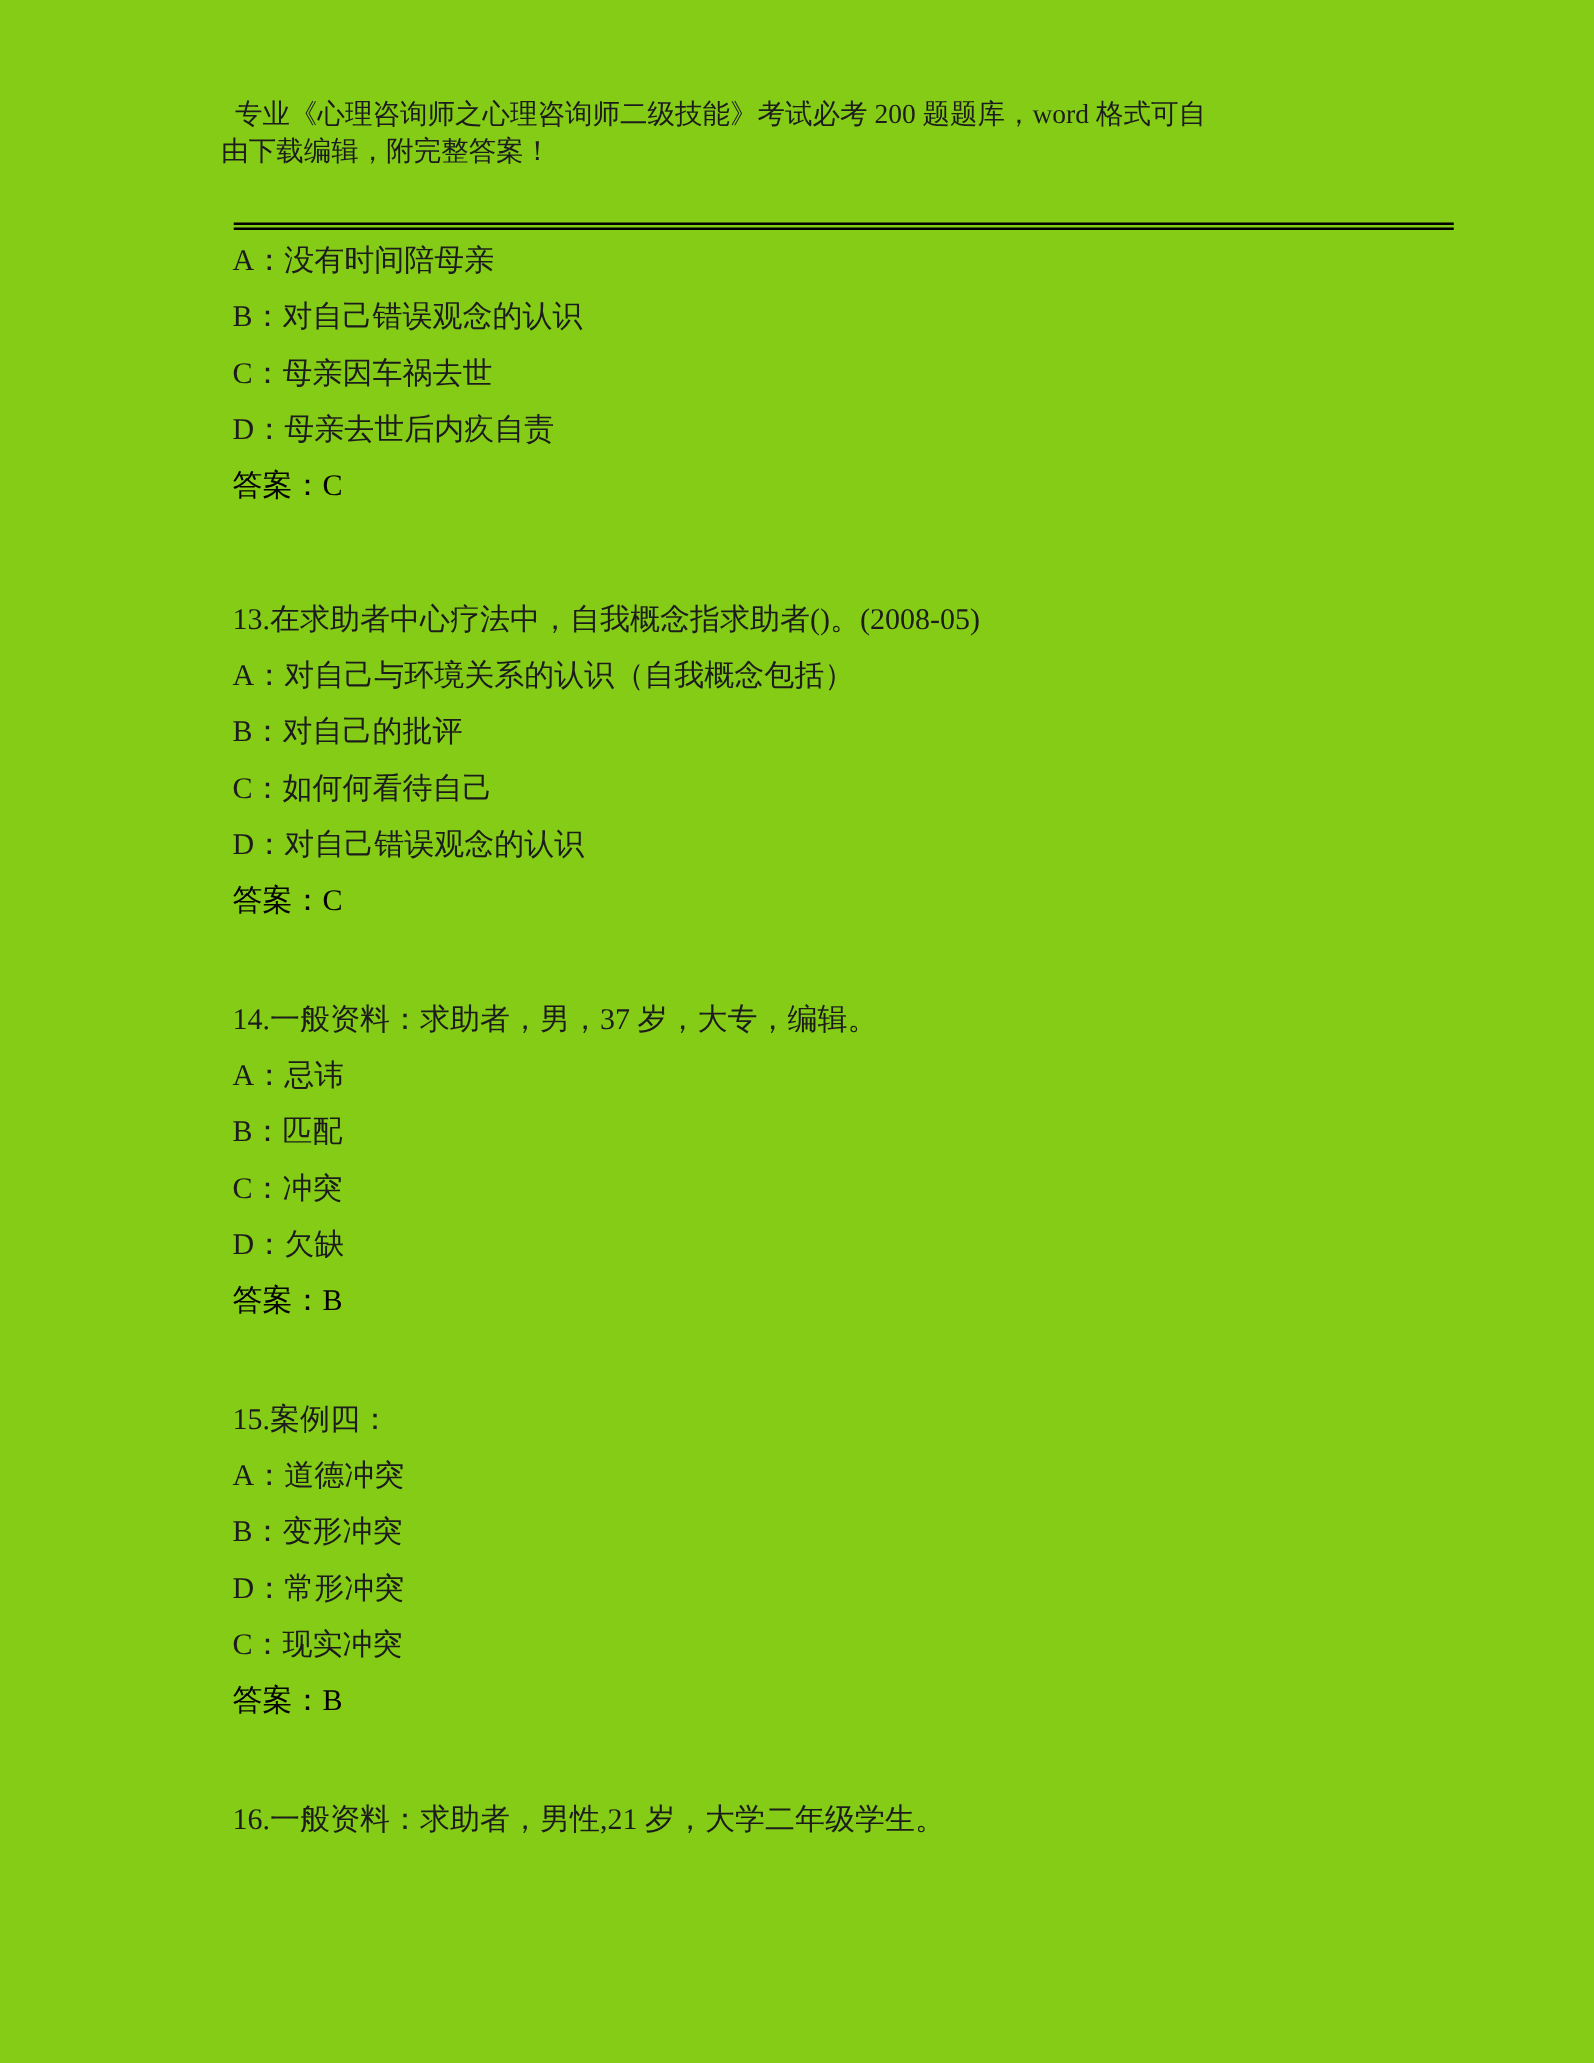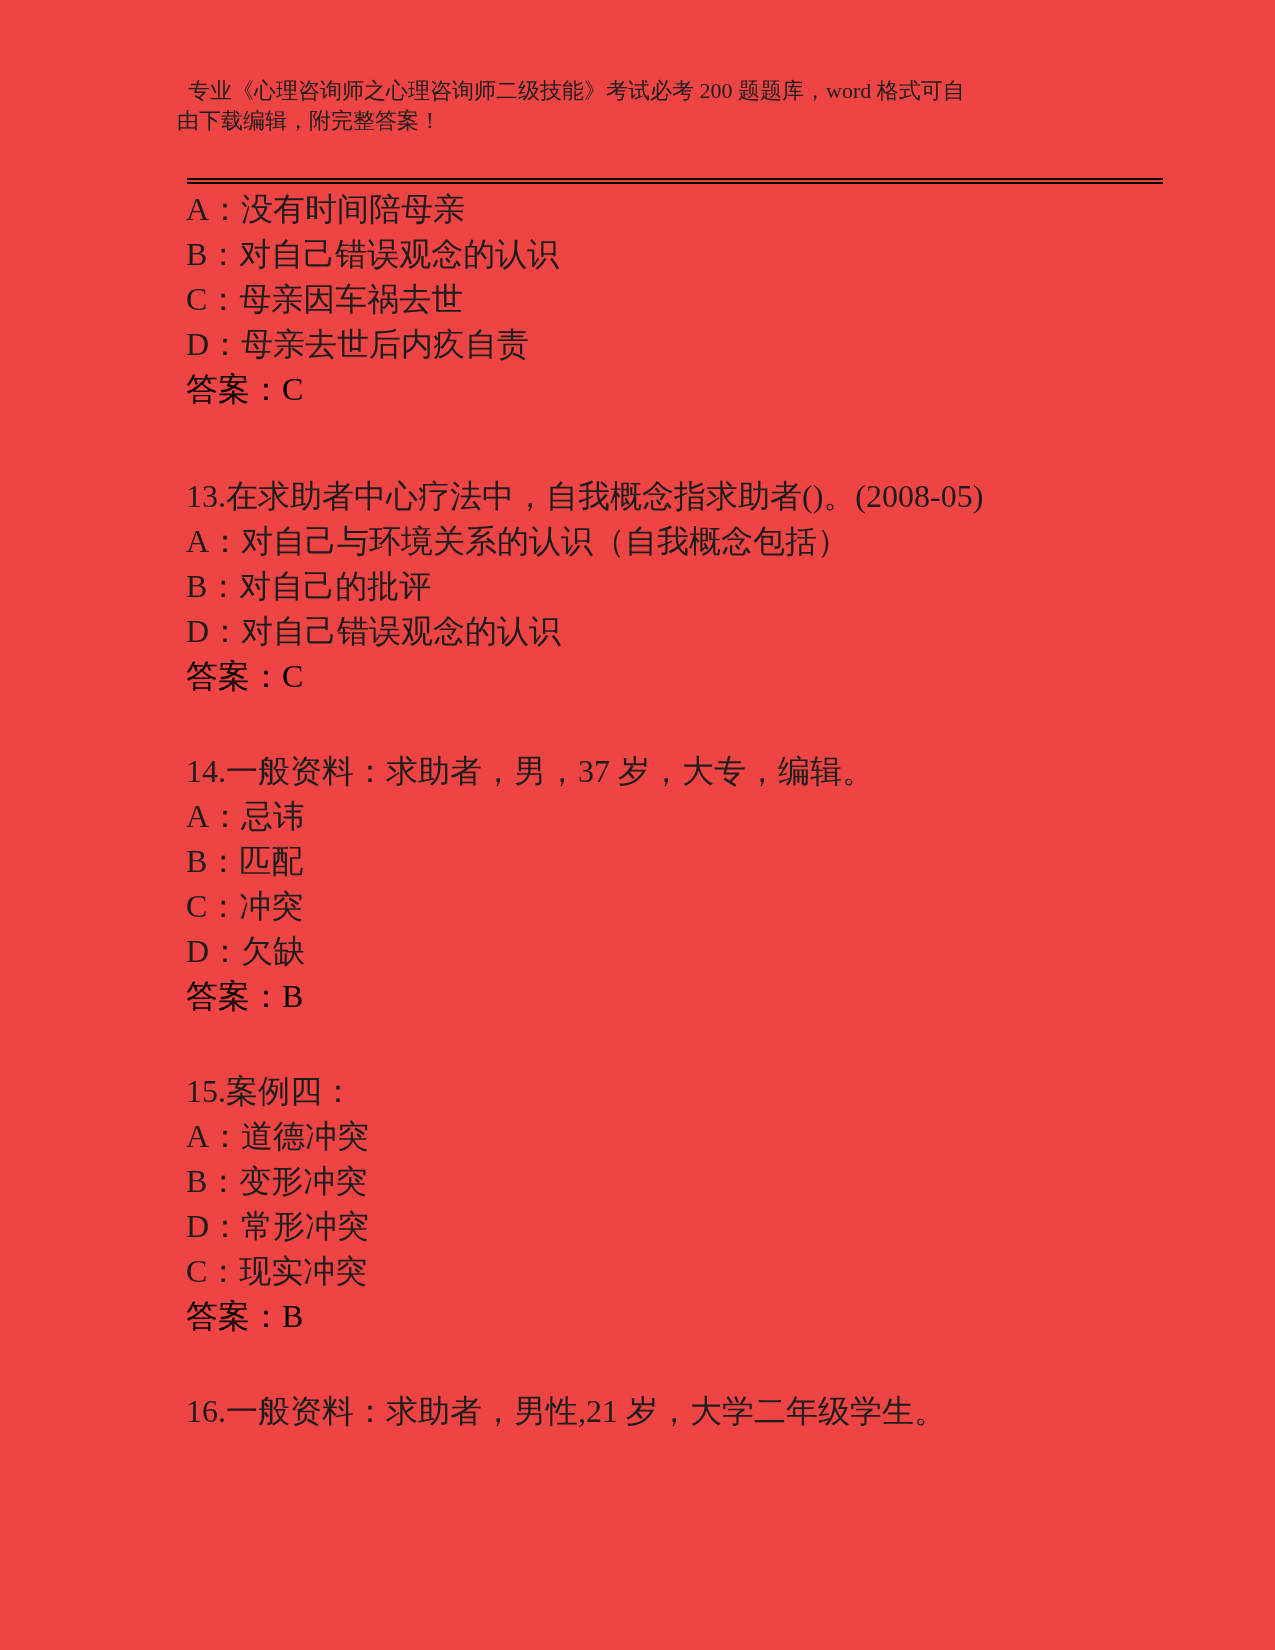--- a/index.html
+++ b/index.html
@@ -11,21 +11,21 @@
     width: 1275px;
     height: 1650px;
     position: relative;
     font-family: "Liberation Serif", "DejaVu Serif", serif;
     color: #1c1c1c;
     overflow: hidden;
   }
   .page {
     position: absolute;
     inset: 0;
-    background: #ef4444;
+    background: #84cc16;
   }
   
   .doc-header {
     position: absolute;
     left: 177px;
     top: 76px;
     width: 920px;
     font-size: 22px;
     line-height: 30px;
     color: #1c1c1c;
@@ -42,21 +42,21 @@
     box-sizing: border-box;
     border-top: 2px solid #000000;
     border-bottom: 2px solid #000000;
   }
   
   .doc-body {
     position: absolute;
     left: 186px;
     top: 187px;
     width: 980px;
-    font-size: 32px;
+    font-size: 24px;
     line-height: 45px;
   }
   .block { margin-top: 50px; }
   .block:first-child { margin-top: 0; }
   .block.gap-lg { margin-top: 62px; }
   .line { white-space: nowrap; }
   .line.answer {
     font-weight: normal;
     color: #000000;
   }
@@ -80,20 +80,21 @@
       <div class="line">B：对自己错误观念的认识</div>
       <div class="line">C：母亲因车祸去世</div>
       <div class="line">D：母亲去世后内疚自责</div>
       <div class="line answer">答案：C</div>
     </section>
 
     <section class="block gap-lg">
       <div class="line">13.在求助者中心疗法中，自我概念指求助者()。(2008-05)</div>
       <div class="line">A：对自己与环境关系的认识（自我概念包括）</div>
       <div class="line">B：对自己的批评</div>
+      <div class="line">C：如何何看待自己</div>
       <div class="line">D：对自己错误观念的认识</div>
       <div class="line answer">答案：C</div>
     </section>
 
     <section class="block">
       <div class="line">14.一般资料：求助者，男，37 岁，大专，编辑。</div>
       <div class="line">A：忌讳</div>
       <div class="line">B：匹配</div>
       <div class="line">C：冲突</div>
       <div class="line">D：欠缺</div>

